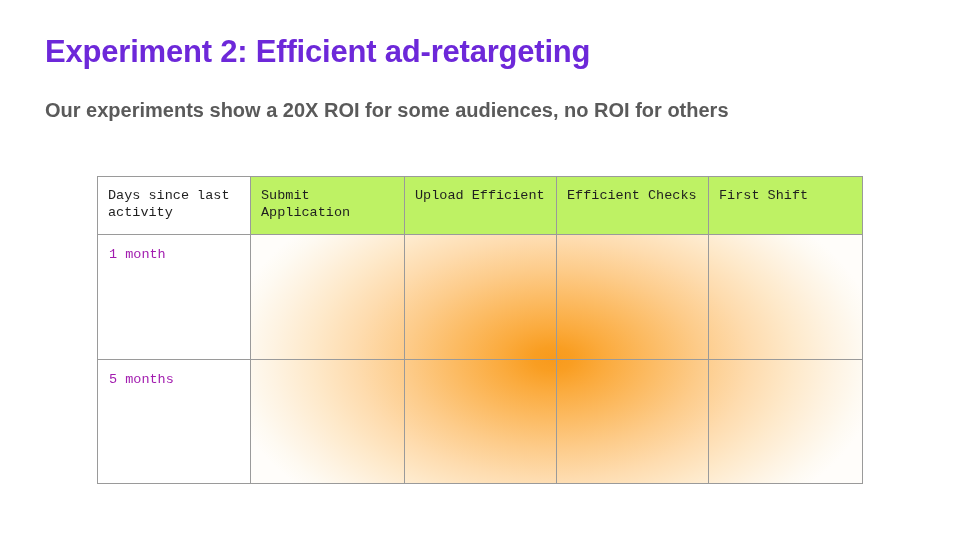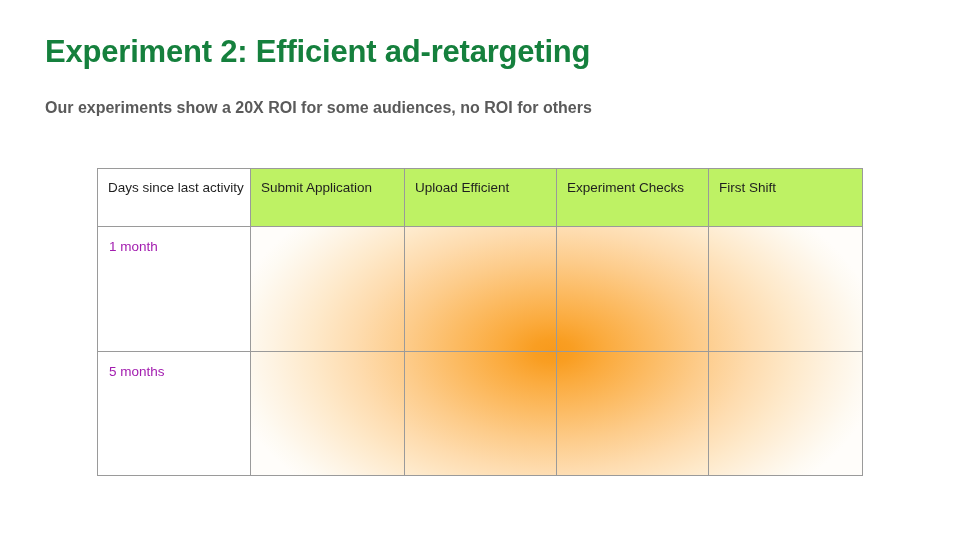--- a/index.html
+++ b/index.html
@@ -22,42 +22,43 @@
     background: #ffffff;
   }
 
   
   .title {
     position: absolute;
     left: 45px;
     top: 34px;
     font-size: 31px;
     font-weight: bold;
-    color: #15803d;
+    color: #6d28d9;
     letter-spacing: -0.2px;
     white-space: nowrap;
   }
 
   .subtitle {
     position: absolute;
     left: 45px;
     top: 99px;
-    font-size: 16px;
+    font-size: 20px;
     font-weight: bold;
     color: #5a5a5a;
     white-space: nowrap;
   }
 
   
   .table-wrap {
     position: absolute;
     left: 97px;
-    top: 168px;
+    top: 176px;
     width: 765px;
     height: 308px;
+    font-family: Liberation Mono, monospace;
   }
 
   .heat-table {
     width: 100%;
     height: 100%;
     border-collapse: collapse;
     table-layout: fixed;
     position: relative;
     z-index: 2;
     background: transparent;
@@ -143,21 +144,21 @@
         <col class="col-w2">
         <col class="col-w3">
         <col class="col-w4">
         <col class="col-w5">
       </colgroup>
       <thead>
         <tr>
           <th class="col-label">Days since last activity</th>
           <th>Submit Application</th>
           <th>Upload Efficient</th>
-          <th>Experiment Checks</th>
+          <th>Efficient Checks</th>
           <th>First Shift</th>
         </tr>
       </thead>
       <tbody>
         <tr>
           <td class="col-label">1 month</td>
           <td></td>
           <td></td>
           <td></td>
           <td></td>

